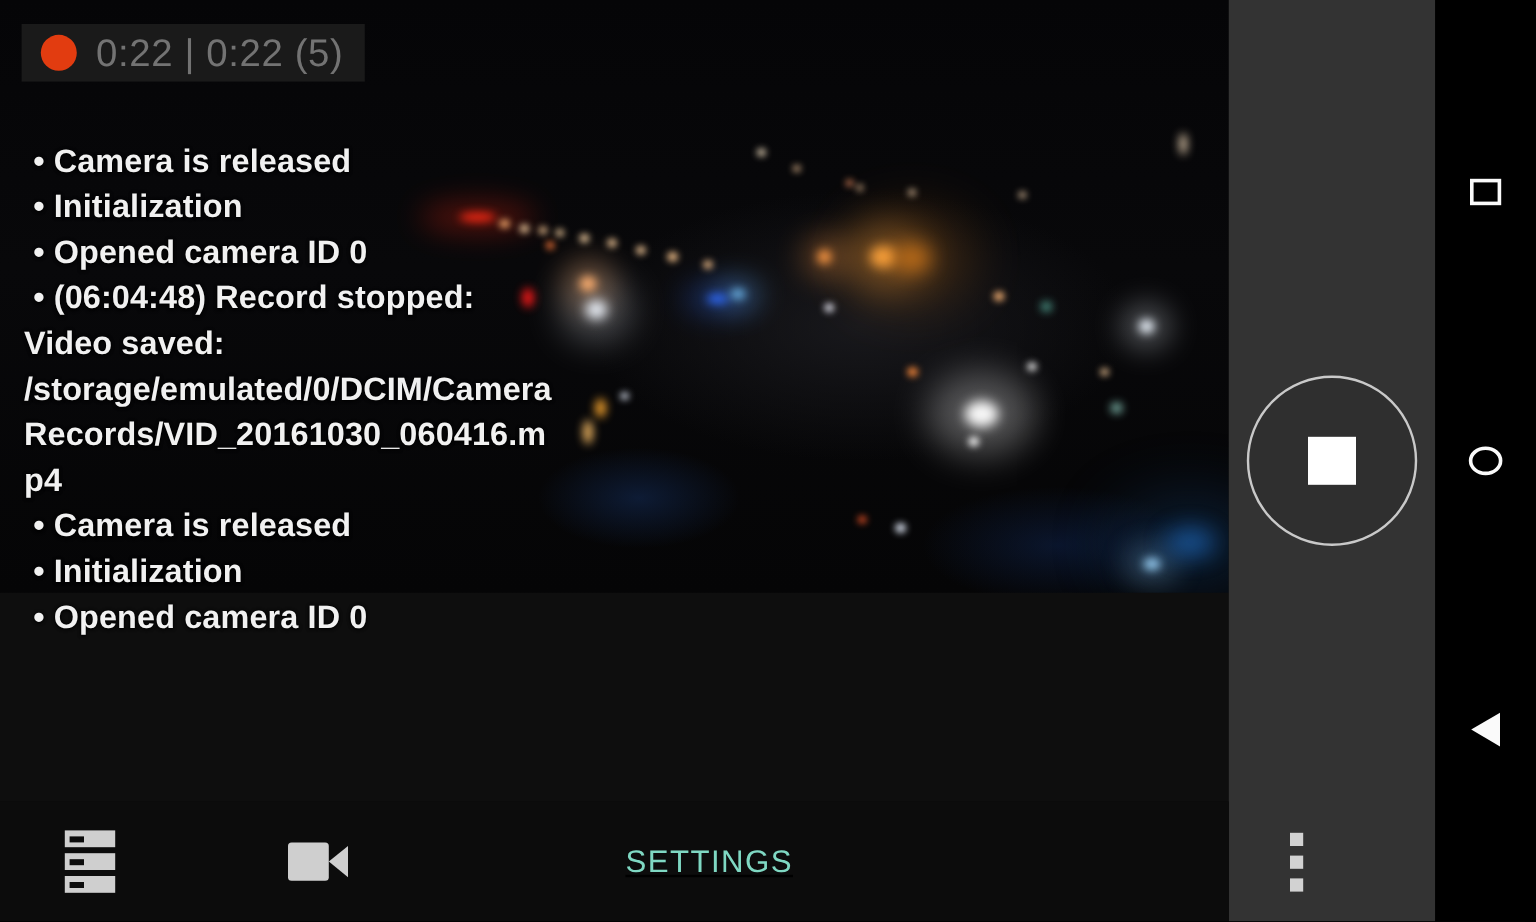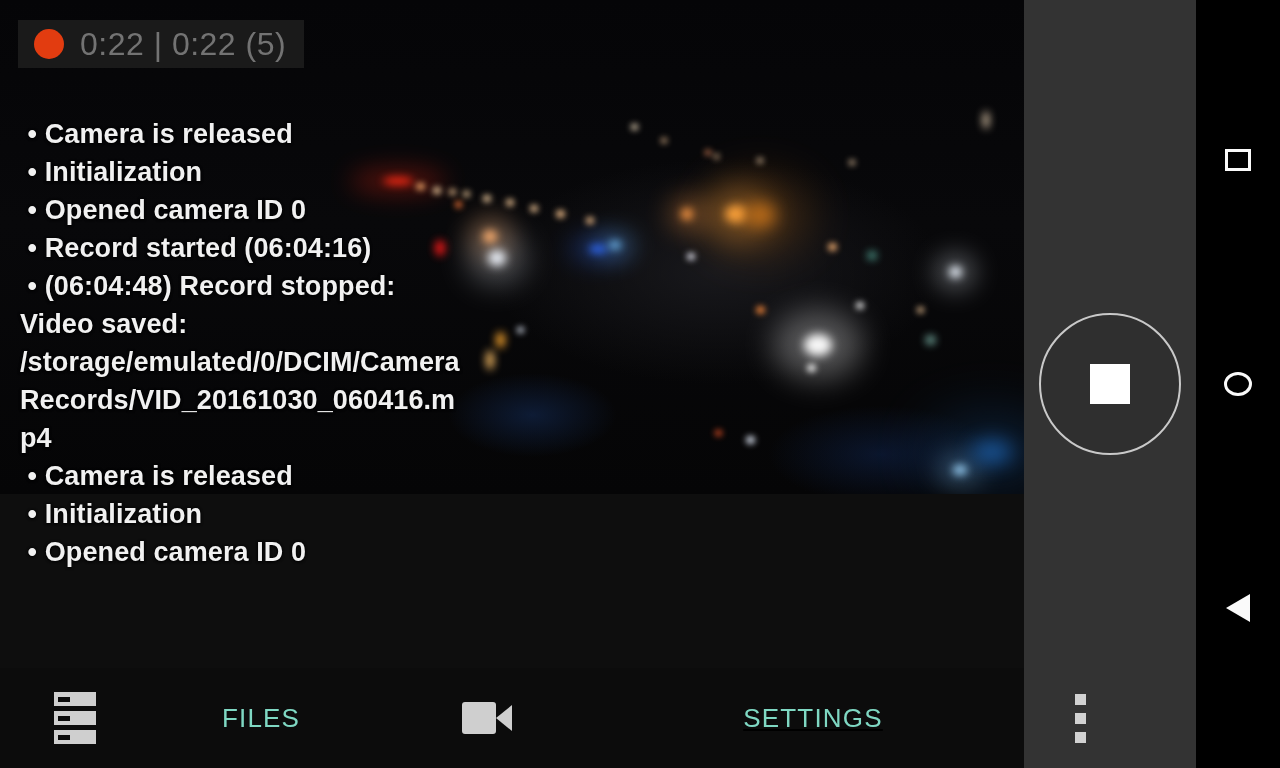--- a/index.html
+++ b/index.html
@@ -325,21 +325,20 @@
         <div class="glow" style="left: 972px; top: 441px; width: 40px; height: 22px; background: rgb(28, 94, 168); filter: blur(10px); opacity: 0.95;"></div>
         <div class="glow" style="left: 953px; top: 465px; width: 14px; height: 10px; background: rgb(159, 216, 255); filter: blur(4px); opacity: 0.95;"></div>
         <div class="glow" style="left: 916.5px; top: 307px; width: 7px; height: 6px; background: rgb(255, 210, 160); filter: blur(3px); opacity: 0.95;"></div>
         <div class="glow" style="left: 868px; top: 251.5px; width: 8px; height: 7px; background: rgb(110, 224, 200); filter: blur(4px); opacity: 0.95;"></div>
       </div>
 
     <div id="log-overlay">
       <div class="log-line"> • Camera is released</div>
       <div class="log-line"> • Initialization</div>
       <div class="log-line"> • Opened camera ID 0</div>
-      <div class="log-line"> • Record started (06:04:16)</div>
       <div class="log-line"> • (06:04:48) Record stopped: Video saved: /storage/emulated/0/DCIM/Camera Records/VID_20161030_060416.mp4</div>
       <div class="log-line"> • Camera is released</div>
       <div class="log-line"> • Initialization</div>
       <div class="log-line"> • Opened camera ID 0</div>
     </div>
   </div>
 
   <div id="timer-badge">
     <div id="rec-dot"></div>
     <div id="timer-text">0:22 | 0:22 (5)</div>
@@ -370,23 +369,20 @@
             <span></span>
           </div>
         <div class="row">
             <span></span>
           </div>
         <div class="row">
             <span></span>
           </div>
       </div>
     </div>
-    <div class="bar-cell" id="cell-files">
-      <span class="bar-label">FILES</span>
-    </div>
     <div class="bar-cell" id="cell-camera">
       <div id="camcorder-icon">
         <div class="body"></div>
         <div class="lens"></div>
       </div>
     </div>
     <div class="bar-cell" id="cell-settings">
       <span class="bar-label">SETTINGS</span>
     </div>
   </div>

